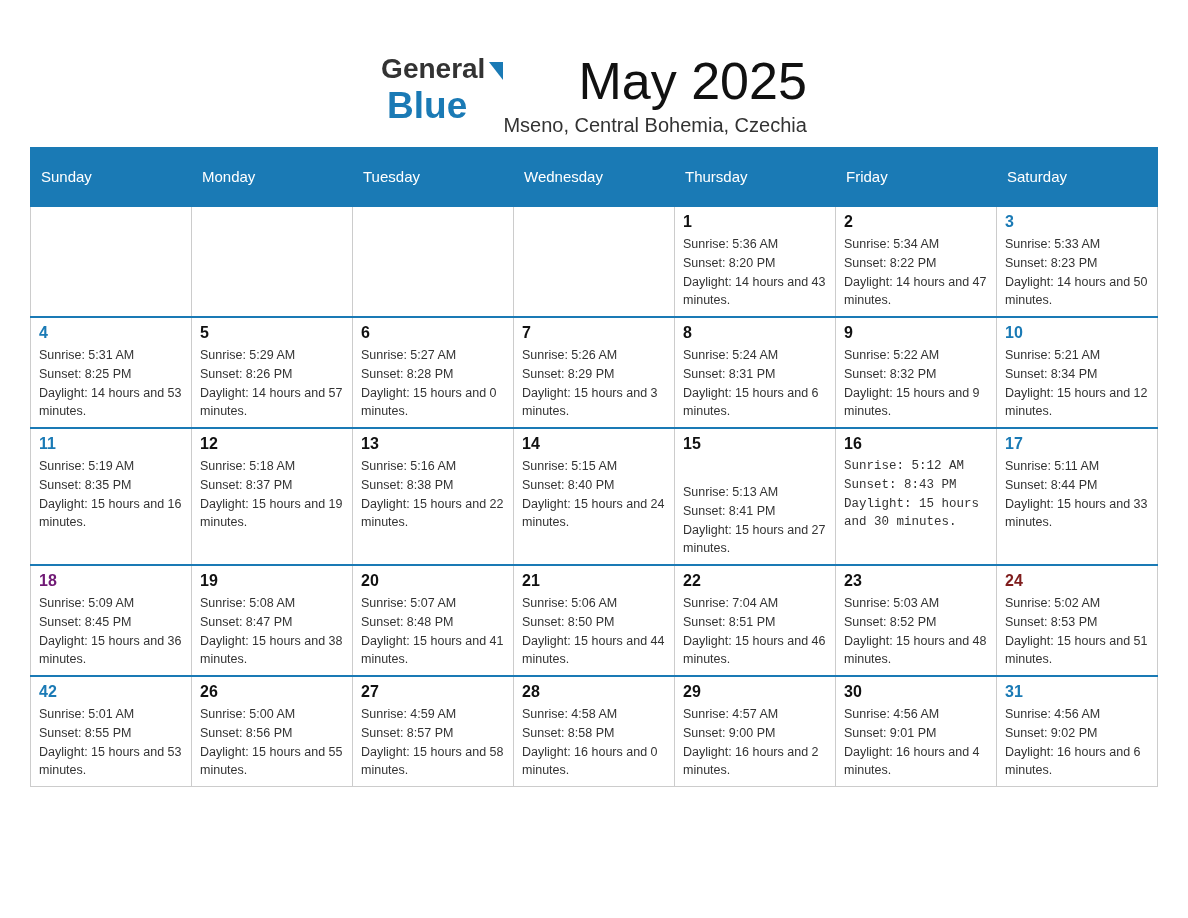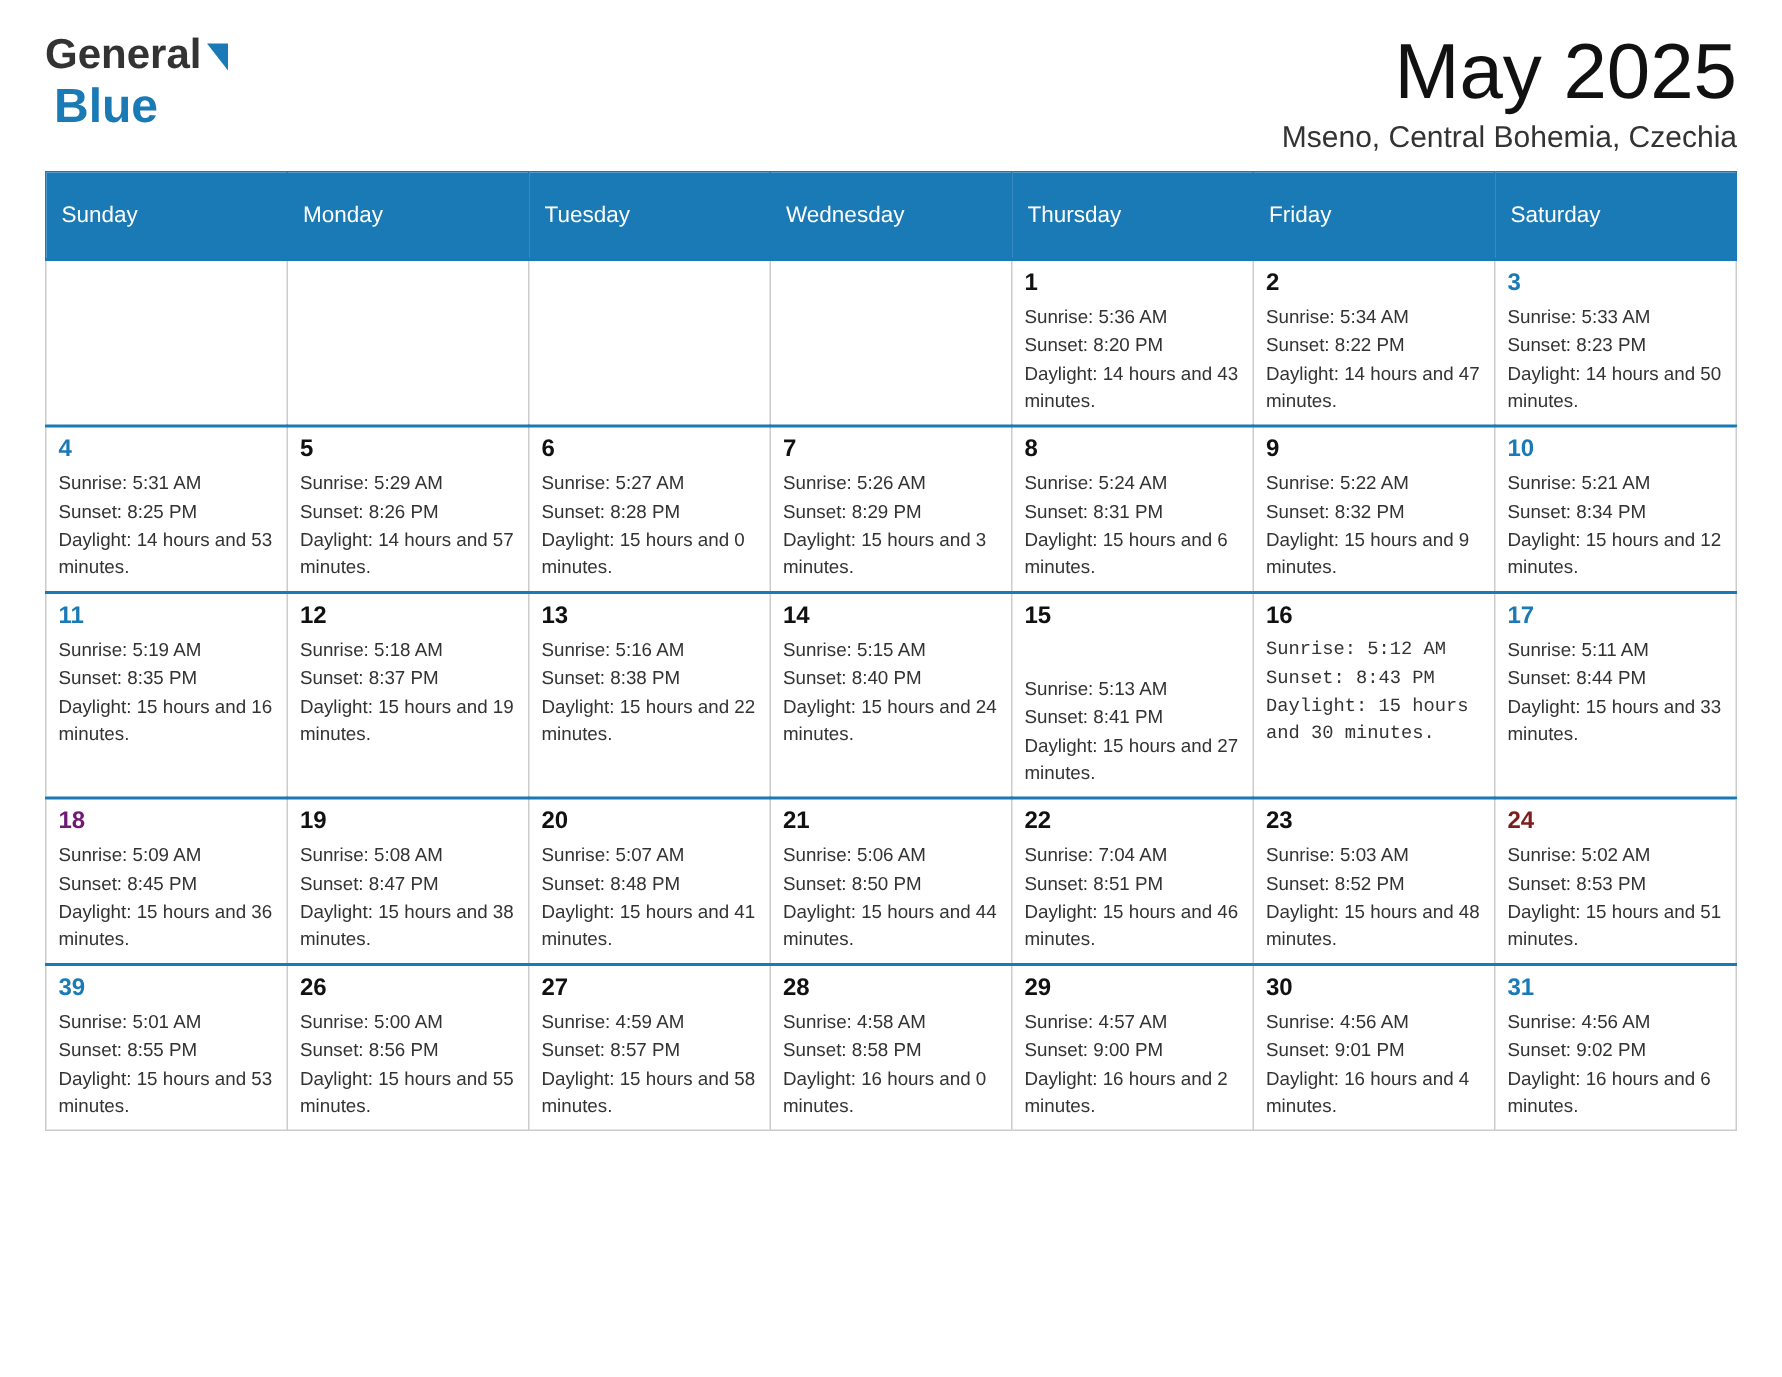--- a/index.html
+++ b/index.html
@@ -6,23 +6,24 @@
     body {
       font-family: Arial, sans-serif;
       background: #fff;
       color: #222;
       width: 1188px;
       min-height: 918px;
       padding: 20px 30px;
     }
     .header {
       display: flex;
-      justify-content: space-between;
+      justify-content: center;
       align-items: flex-start;
       margin-bottom: 10px;
+      margin-top: 33px;
     }
     .logo {
       display: flex;
       flex-direction: column;
       align-items: flex-start;
     }
     .logo-text {
       display: flex;
       align-items: center;
       font-size: 28px;
@@ -35,21 +36,21 @@
       width: 0;
       height: 0;
       border-left: 14px solid transparent;
       border-right: 0px solid transparent;
       border-top: 18px solid #1a7ab5;
       margin-left: 4px;
       margin-top: 4px;
     }
     .logo-blue {
       color: #1a7ab5;
-      font-size: 32px;
+      font-size: 37px;
       font-weight: bold;
       margin-top: -2px;
       margin-left: 2px;
     }
     .title-section {
       text-align: right;
     }
     .month-title {
       font-size: 52px;
       font-weight: normal;
@@ -294,21 +295,21 @@
         </td>
         <td>
           <div class="day-number" style="color: #7f1d1d;">24</div>
           <div class="day-info" style="white-space: pre-line;">Sunrise: 5:02 AM
 Sunset: 8:53 PM
 Daylight: 15 hours and 51 minutes.</div>
         </td>
       </tr>
       <tr>
         <td>
-          <div class="day-number" style="color: rgb(26, 122, 181);">39</div>
+          <div class="day-number" style="color: rgb(26, 122, 181);">42</div>
           <div class="day-info" style="white-space: pre-line;">Sunrise: 5:01 AM
 Sunset: 8:55 PM
 Daylight: 15 hours and 53 minutes.</div>
         </td>
         <td>
           <div class="day-number">26</div>
           <div class="day-info" style="white-space: pre-line;">Sunrise: 5:00 AM
 Sunset: 8:56 PM
 Daylight: 15 hours and 55 minutes.</div>
         </td>

